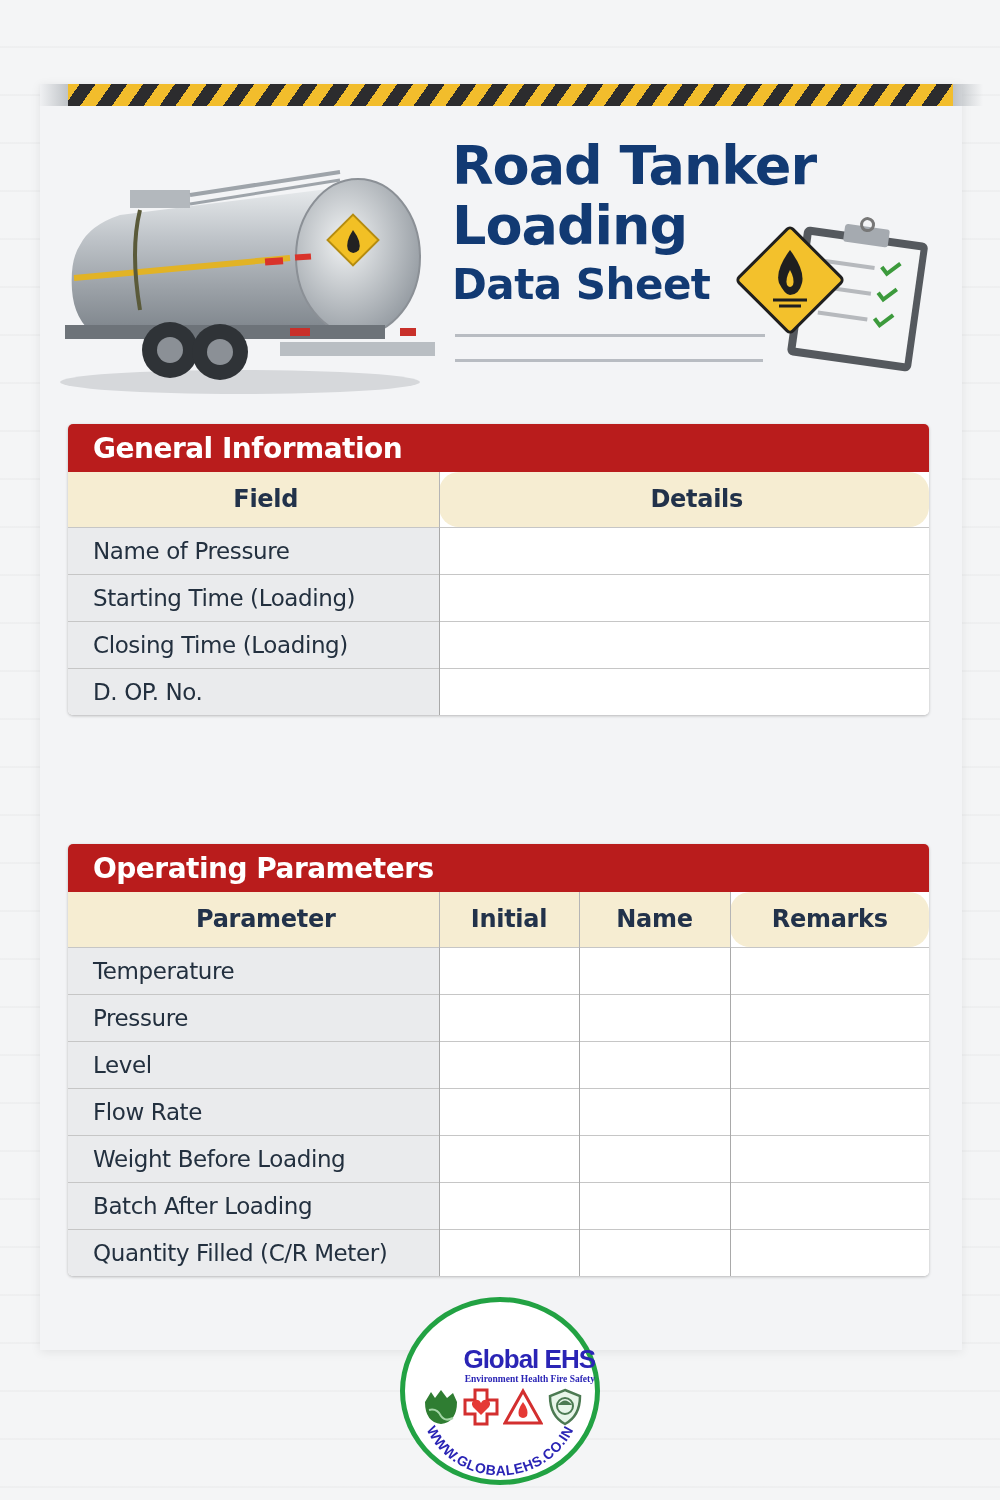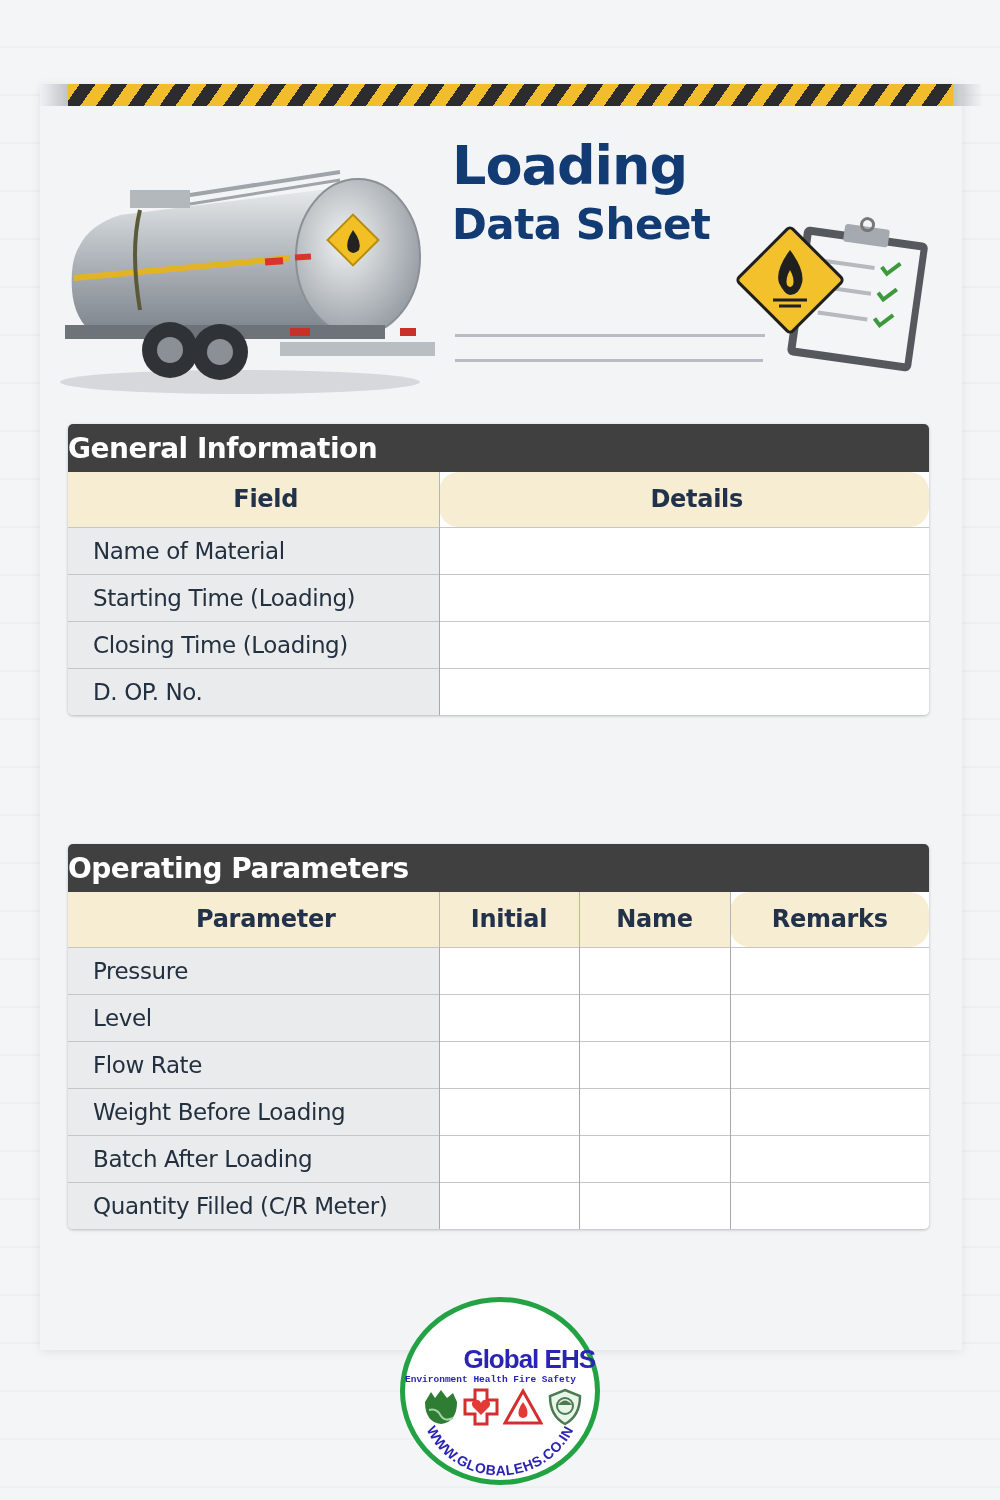--- a/index.html
+++ b/index.html
@@ -47,22 +47,22 @@
   
   .section {
     position: absolute; left: 68px; width: 861px;
     border-radius: 5px; overflow: hidden;
     box-shadow: 0 1px 3px rgba(0,0,0,0.25);
     background: #fff;
   }
   .section.general { top: 424px; }
   .section.operating { top: 844px; }
   .section-title {
-    background: #404040; color: #fff; height: 48px;
-    font-size: 28px; font-weight: 700; line-height: 50px;
+    background: #b91c1c; color: #fff; height: 48px;
+    font-size: 28px; font-weight: 700; padding-left: 25px; line-height: 50px;
     font-family: "DejaVu Sans", sans-serif; letter-spacing: -0.5px;
   }
   table { width: 100%; border-collapse: collapse; table-layout: fixed; }
   th {
     background: #f6edd2; color: #22324a; font-size: 24px; font-weight: 700; height: 55px;
     text-align: center; padding-left: 25px; border-right: 1px solid #b5b5b5;
     font-family: "DejaVu Sans", sans-serif; letter-spacing: -0.3px;
   }
   th:last-child { border-right: none; border-radius: 20px; }
   th.center { text-align: center; padding-left: 0; }
@@ -83,23 +83,23 @@
   .logo {
     position: absolute; left: 400px; top: 1297px; width: 200px; height: 188px;
     border-radius: 50%; background: #fff; border: 5px solid #22a243;
   }
   .logo-title {
     position: absolute; top: 42px; width: 100%; text-align: right;
     color: #2a24b5; font-weight: 700; font-size: 26px; letter-spacing: -1px;
     font-family: "Liberation Sans", sans-serif;
   }
   .logo-sub {
-    position: absolute; top: 72px; width: 100%; text-align: left;
+    position: absolute; top: 72px; width: 100%; text-align: right;
     color: #2a24b5; font-weight: 700; font-size: 9.5px;
-    font-family: Liberation Mono, monospace;
+    font-family: Liberation Serif, serif;
   }
   .logo-icons { position: absolute; top: 86px; left: 18px; width: 160px; height: 40px; display: flex; justify-content: space-between; }
   .logo-url { position: absolute; left: 0; top: 0; width: 190px; height: 178px; }
 </style>
 </head>
 <body>
 
 <div class="page-lines"></div>
 <div class="sheet"></div>
 <div class="hazard-stripe"></div>
@@ -142,20 +142,21 @@
   <rect x="250" y="168" width="20" height="8" fill="#c8302a"></rect>
   <rect x="360" y="168" width="16" height="8" fill="#c8302a"></rect>
 
   <circle cx="130" cy="190" r="28" fill="#2f3337"></circle>
   <circle cx="130" cy="190" r="13" fill="#8b9096"></circle>
   <circle cx="180" cy="192" r="28" fill="#2f3337"></circle>
   <circle cx="180" cy="192" r="13" fill="#8b9096"></circle>
 </svg>
 
 <div class="title">
+  <div class="l1">Road Tanker</div>
   <div class="l2">Loading</div>
   <div class="l3">Data Sheet</div>
 </div>
 <div class="rule r1"></div>
 <div class="rule r2"></div>
 
 <svg class="clipboard-art" viewBox="0 0 200 160">
   <g transform="rotate(8 130 85)">
     <rect x="60" y="20" width="125" height="130" rx="6" fill="#55595e"></rect>
     <rect x="68" y="28" width="110" height="114" fill="#f4f5f6"></rect>
@@ -187,21 +188,21 @@
         <col>
       </colgroup>
     <thead>
       <tr>
         <th>Field</th>
         <th>Details</th>
       </tr>
     </thead>
     <tbody>
       <tr>
-        <td class="label">Name of Material</td>
+        <td class="label">Name of Pressure</td>
         <td class="blank"></td>
       </tr>
       <tr>
         <td class="label">Starting Time (Loading)</td>
         <td class="blank"></td>
       </tr>
       <tr>
         <td class="label">Closing Time (Loading)</td>
         <td class="blank"></td>
       </tr>
@@ -224,20 +225,26 @@
       </colgroup>
     <thead>
       <tr>
         <th>Parameter</th>
         <th class="center">Initial</th>
         <th class="center">Name</th>
         <th class="center">Remarks</th>
       </tr>
     </thead>
     <tbody>
+      <tr>
+        <td class="label">Temperature</td>
+        <td class="blank"></td>
+        <td class="blank"></td>
+        <td class="blank"></td>
+      </tr>
       <tr>
         <td class="label">Pressure</td>
         <td class="blank"></td>
         <td class="blank"></td>
         <td class="blank"></td>
       </tr>
       <tr>
         <td class="label">Level</td>
         <td class="blank"></td>
         <td class="blank"></td>

